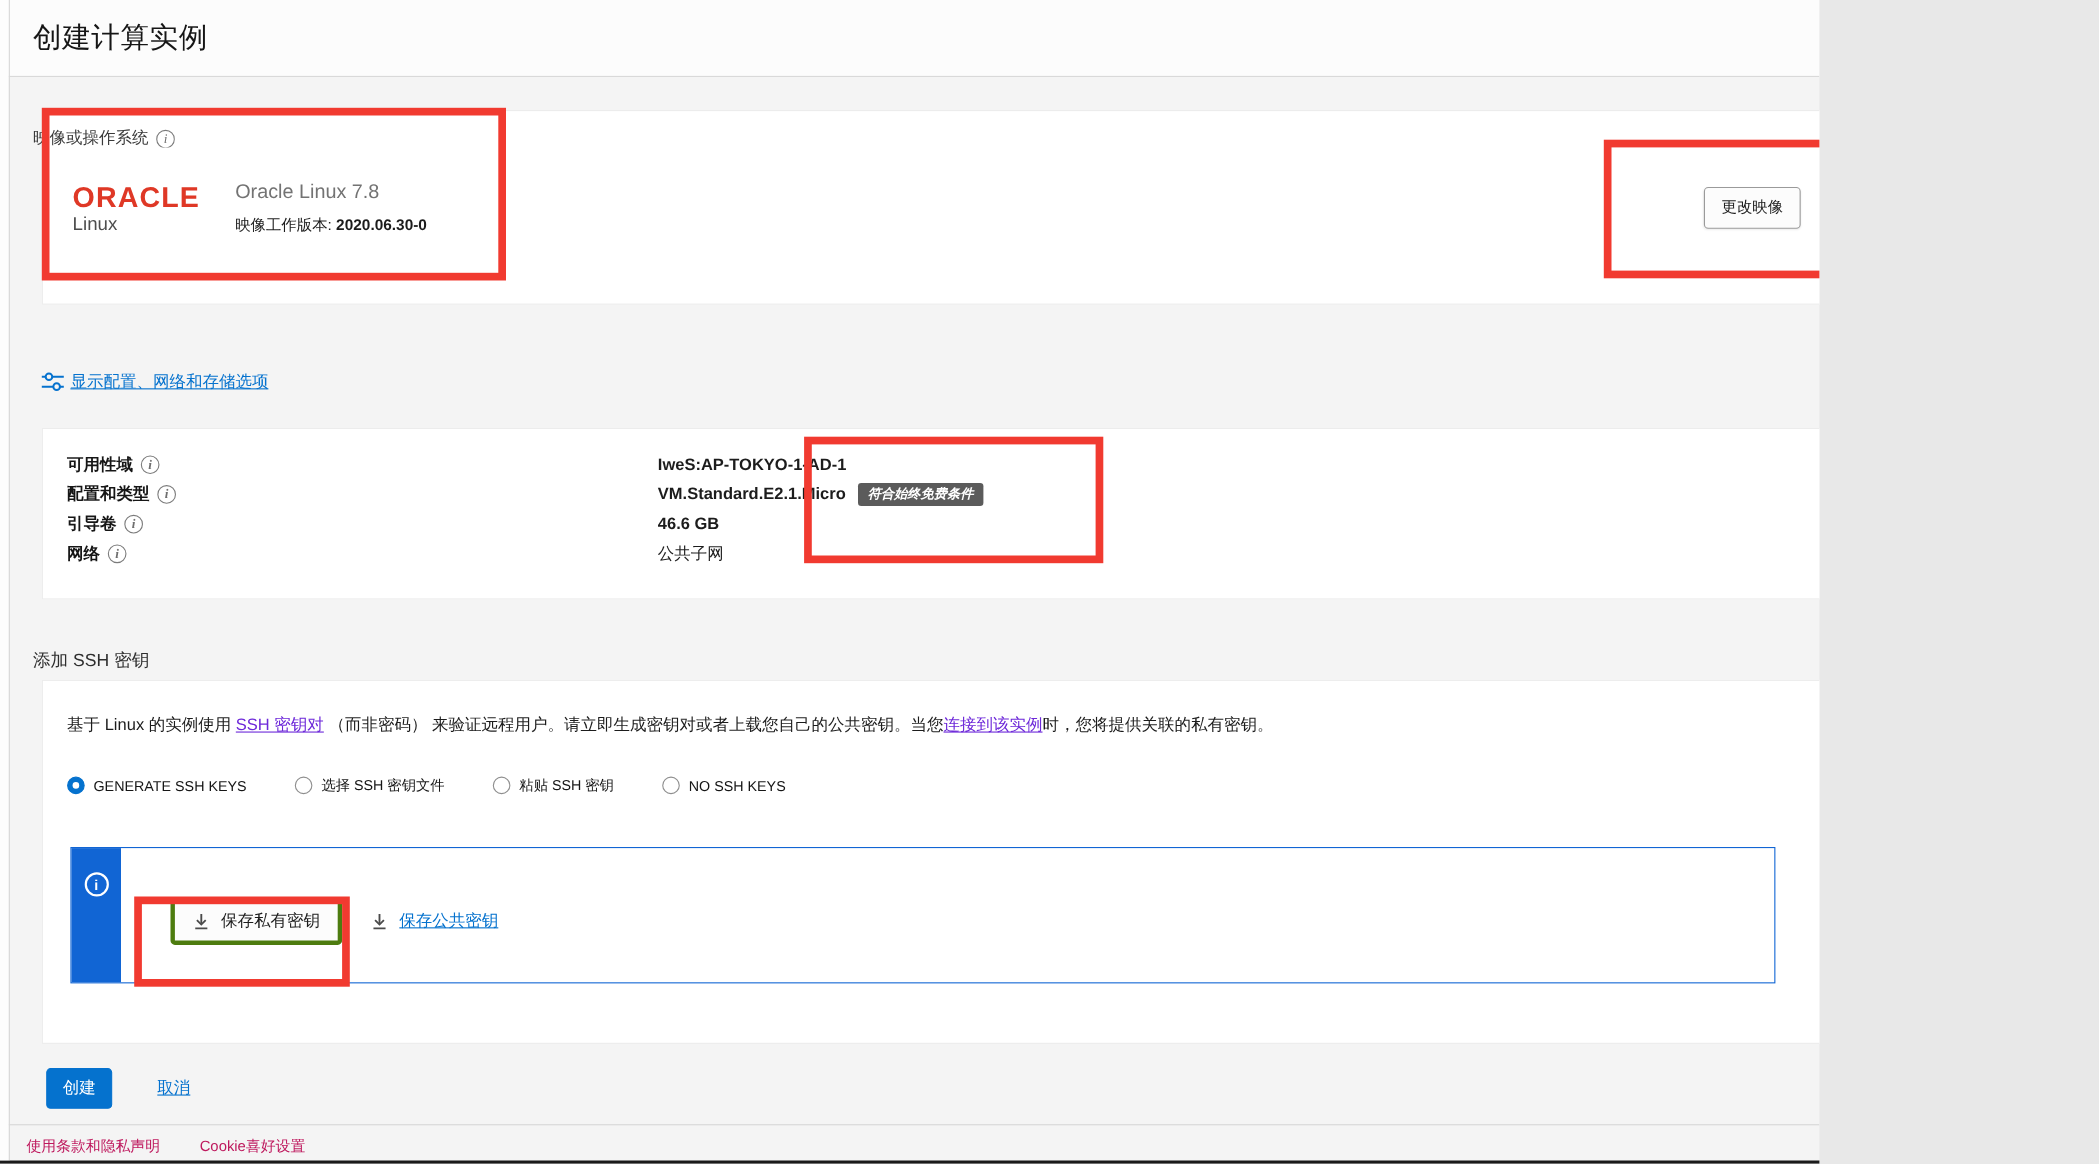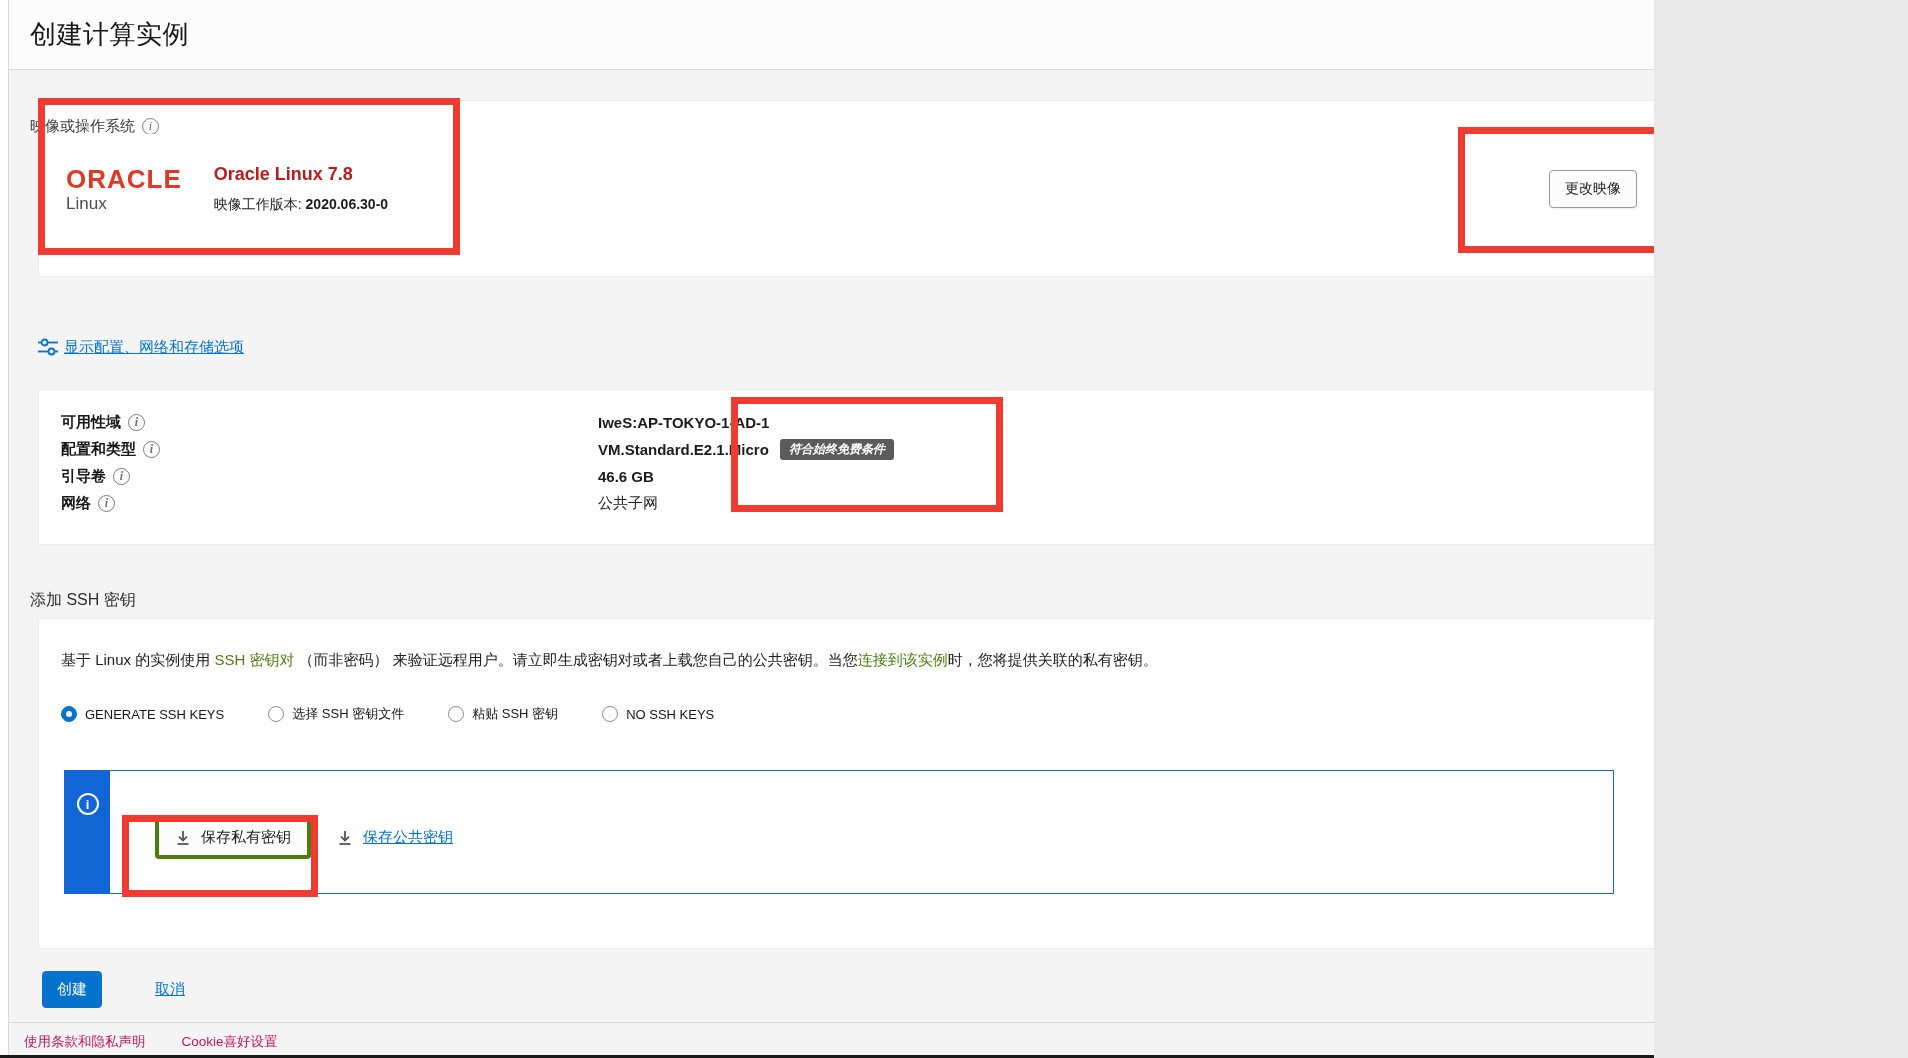--- a/index.html
+++ b/index.html
@@ -27,21 +27,21 @@
             align-items:center; justify-content:center; flex:0 0 auto; background:#fff; }
 
   .panel { position:absolute; left:38px; width:1625px; background:#ffffff; border:1px solid #ececec; }
 
   
   .panel-image { top:100px; height:177px; display:flex; align-items:center; padding:0 25px 0 27px;justify-content:center; }
   .oracle-logo { line-height:1; }
   .oracle-logo .word { font-size:26px; font-weight:700; color:#df3826; letter-spacing:1px; }
   .oracle-logo .sub { font-size:17px; color:#4d4d4d; margin-top:3px; }
   .image-meta { margin-left:32px; }
-  .image-name { font-size:18px; color:#b91c1c;font-weight:bold; }
+  .image-name { font-size:18px; color:#737373; }
   .image-version { font-size:14px; color:#1c1c1c; margin-top:11px; }
   .image-version b { font-weight:700; }
   .btn-secondary { margin-left:auto; background:#fcfcfc; border:1px solid #9a9a9a; border-radius:4px;
                    font-size:14px; color:#1c1c1c; padding:9px 15px; cursor:pointer;
                    box-shadow:0 1px 2px rgba(0,0,0,.08); font-family:inherit; }
 
   
   .options-link { position:absolute; top:336px; left:37px; display:flex; align-items:center; gap:5px; }
   .options-link svg { flex:0 0 auto; }
   .blue-link { color:#0572ce; text-decoration:underline; font-size:15px; cursor:pointer; }
@@ -52,21 +52,21 @@
   .detail-label { font-size:15px; font-weight:700; color:#161616; display:flex; align-items:center; gap:7px; }
   .detail-value { font-size:15px; color:#1c1c1c; display:flex; align-items:center; gap:11px; }
   .detail-value.strong { font-weight:700; }
   .badge { background:#5b5b5b; color:#fff; font-size:12px; font-style:italic; padding:3px 9px;
            border-radius:3px; line-height:1.2; }
 
   
   .ssh-heading { position:absolute; top:590px; left:30px; font-size:16px; color:#2e2e2e; }
   .panel-ssh { top:618px; height:331px; padding:30px 25px 0 22px; }
   .ssh-desc { font-size:15px; color:#1c1c1c; line-height:21px; }
-  .ssh-desc a { color:#4d7c0f; cursor:pointer; }
+  .ssh-desc a { color:#6d28d9; text-decoration:underline; cursor:pointer; }
 
   .radio-row { display:flex; align-items:center; gap:44px; margin-top:35px; }
   .radio-item { display:flex; align-items:center; gap:8px; cursor:pointer; }
   .radio-circle { width:16px; height:16px; border-radius:50%; border:1px solid #8f8f8f; background:#fff;
                   display:flex; align-items:center; justify-content:center; flex:0 0 auto; }
   .radio-item.selected .radio-circle { background:#0572ce; border-color:#0572ce; }
   .radio-dot { width:6px; height:6px; border-radius:50%; background:#fff; }
   .radio-label { font-size:13px; color:#161616; }
 
   .infobox { display:flex; margin:47px 23px 0 3px; border:1px solid #1165d4; background:#fff; height:124px; }
@@ -75,21 +75,21 @@
                   font-size:13px; font-weight:700; display:flex; align-items:center; justify-content:center; }
   .infobox-body { padding:24px 0 0 45px; }
   .infobox-msg { font-size:15px; color:#1c1c1c; }
   .infobox-actions { display:flex; align-items:center; gap:26px; margin-top:21px; }
   .btn-download { display:inline-flex; align-items:center; gap:10px; background:#fcfcfc; border:4px solid #4d7c0f;
                   border-radius:4px; font-size:15px; color:#1c1c1c; padding:8px 16px; cursor:pointer;
                   font-family:inherit; }
   .dl-link-wrap { display:inline-flex; align-items:center; gap:10px; cursor:pointer; }
 
   
-  .actions { position:absolute; top:971px; left:42px; display:flex; align-items:center; gap:53px; }
+  .actions { position:absolute; top:971px; left:42px; display:flex; align-items:center; gap:41px; }
   .btn-primary { background:#0572ce; color:#fff; border:1px solid #0572ce; border-radius:4px;
                  font-size:15px; padding:8px 14px; cursor:pointer; font-family:inherit; }
   .cancel-link { color:#0572ce; text-decoration:underline; font-size:15px; cursor:pointer; }
 
   .footer-divider { position:absolute; top:1022px; left:0; right:0; height:1px; background:#d6d6d6; }
   .footer-links { position:absolute; top:1033px; left:24px; display:flex; gap:36px; }
   .footer-link { color:#be185d; font-size:13.5px; text-decoration:none; cursor:pointer; }
 
   
   .anno { position:absolute; border:7px solid #f13a30; z-index:40; pointer-events:none; }

